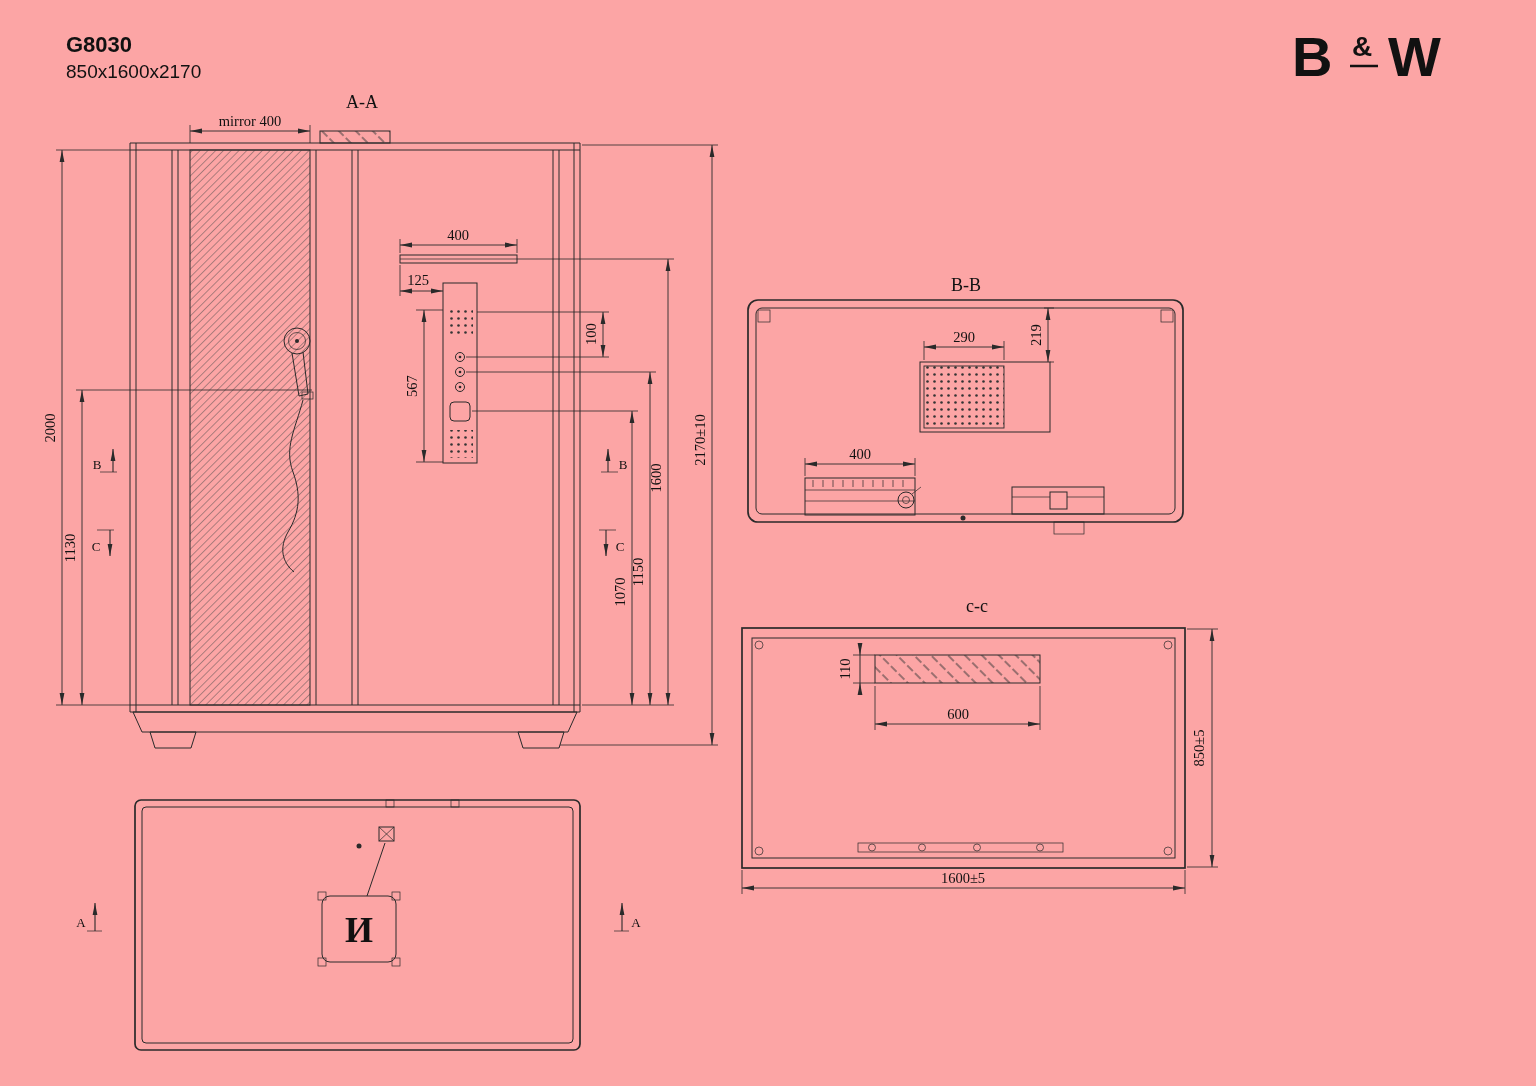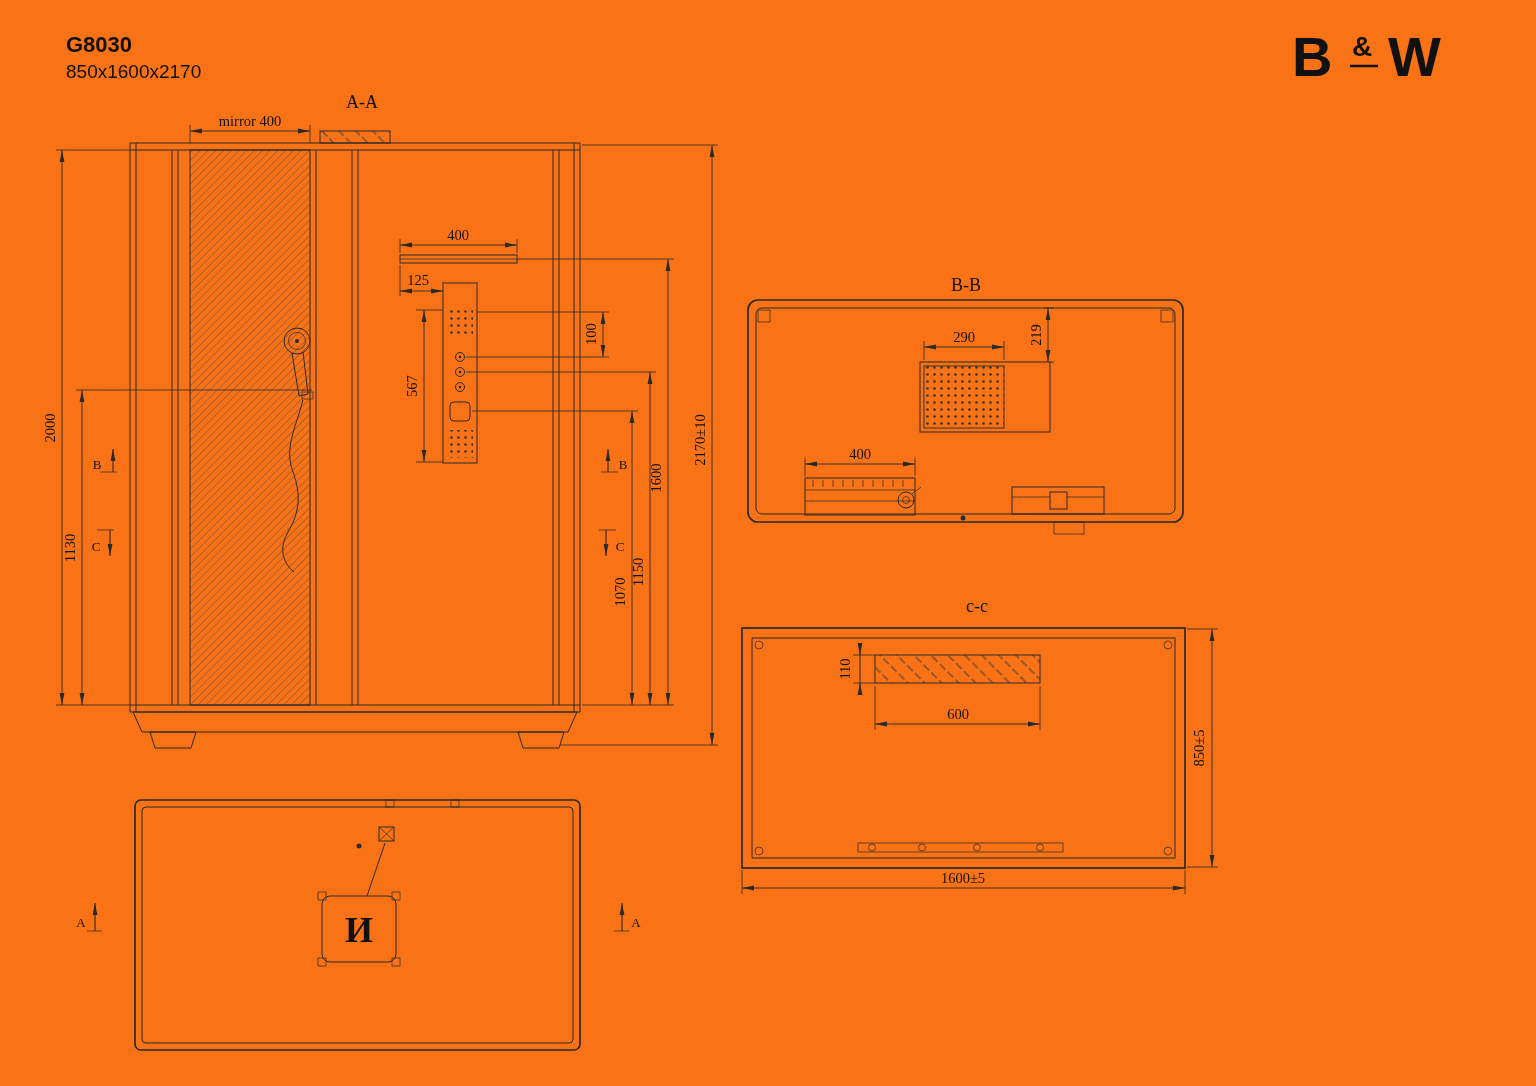--- a/index.html
+++ b/index.html
@@ -1,16 +1,16 @@
 <!DOCTYPE html>
 <html><head>
 <meta charset="utf-8">
 <style>
   html,body { margin:0; padding:0; background:#ffffff; }
-  .page { position:relative; width:1536px; height:1086px; background:#f97316; overflow:hidden; }
+  .page { position:relative; width:1536px; height:1086px; background:#fca5a5; overflow:hidden; }
   svg { display:block; }
   
   .ln   { stroke:#2a2a2a; stroke-width:1; fill:none; }
   .ln2  { stroke:#2a2a2a; stroke-width:1.7; fill:none; }
   .thin { stroke:#2a2a2a; stroke-width:0.7; fill:none; }
   .ext  { stroke:#2a2a2a; stroke-width:0.8; fill:none; }
   .dim  { stroke:#2a2a2a; stroke-width:0.9; fill:none; marker-start:url(#ah); marker-end:url(#ah); }
   .arr  { stroke:#2a2a2a; stroke-width:1.1; fill:none; marker-end:url(#ah); }
   .fill { fill:#2a2a2a; stroke:none; }
   

